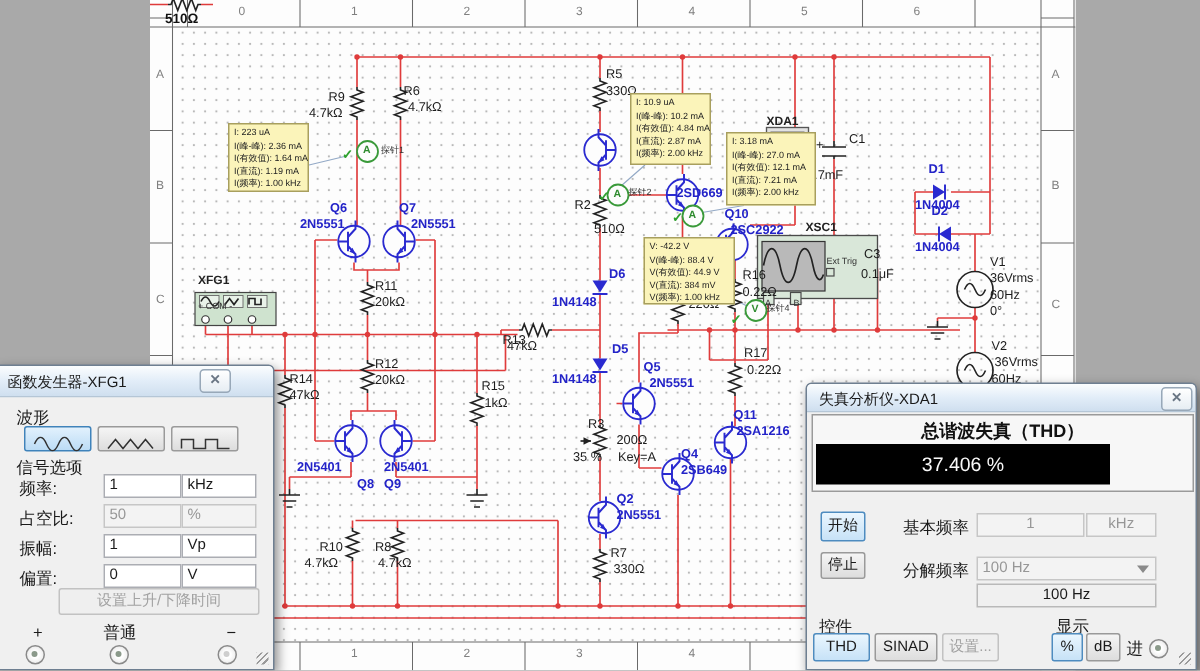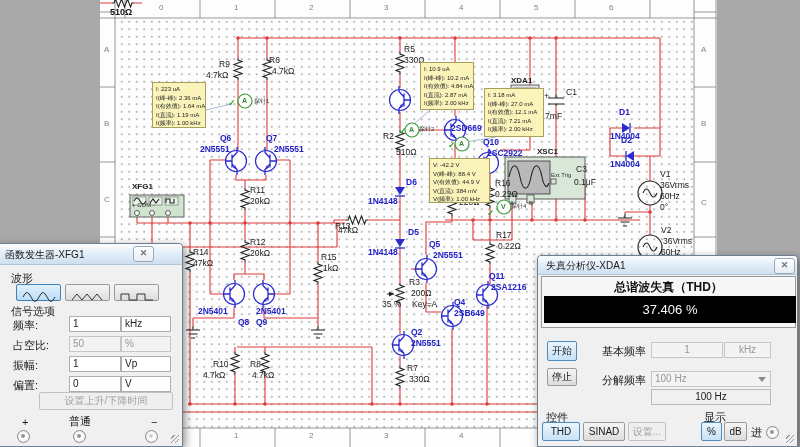--- a/index.html
+++ b/index.html
@@ -303,21 +303,21 @@
         <div class="sl k" style="left: 235px; top: 206px; margin-top: 16px;">R13</div>
         <div class="sl k" style="left: 238px; top: 226px;">47kΩ</div>
         <div class="sl k" style="left: 221px; top: 253px;">R15</div>
         <div class="sl k" style="left: 223px; top: 264px;">1kΩ</div>
         <div class="sl k" style="left: 113px; top: 360px;">R10</div>
         <div class="sl k" style="left: 103px; top: 371px;">4.7kΩ</div>
         <div class="sl k" style="left: 150px; top: 360px;">R8</div>
         <div class="sl k" style="left: 152px; top: 371px;">4.7kΩ</div>
         <div class="sl k" style="left: 307px; top: 364px;">R7</div>
         <div class="sl k" style="left: 309px; top: 375px;">330Ω</div>
-        <div class="sl k" style="left: 309px; top: 278px;">R3</div>
+        <div class="sl k" style="left: 292px; top: 278px;">R3</div>
         <div class="sl k" style="left: 311px; top: 289px;">200Ω</div>
         <div class="sl k" style="left: 312px; top: 300px;">Key=A</div>
         <div class="sl k" style="left: 282px; top: 300px;">35 %</div>
         <div class="sl k" style="left: 395px; top: 179px;">R16</div>
         <div class="sl k" style="left: 395px; top: 190px;">0.22Ω</div>
         <div class="sl k" style="left: 396px; top: 231px;">R17</div>
         <div class="sl k" style="left: 398px; top: 242px;">0.22Ω</div>
         <div class="sl k" style="left: 359px; top: 198px;">220Ω</div>
         <div class="sl k" style="left: 466px; top: 88px;">C1</div>
         <div class="sl k" style="left: 438px; top: 112px;">4.7mF</div>
@@ -481,21 +481,21 @@
     <div class="grip"></div>
   </div>
 
   <div class="dlg" id="xda" style="left:537px;top:255px;width:261px;height:192px;">
     <div class="tbar" style="height:18px;">
       <span class="ttext" style="top:3px;">失真分析仪-XDA1</span>
       <div class="cbtn" style="left:236px;">✕</div>
     </div>
     <div style="position:absolute;left:3px;top:20px;width:253px;height:50px;background:#f7f7f7;border:1px solid #9a9a9a;">
       <div style="position:absolute;left:0;top:2px;width:100%;text-align:center;font-size:12px;font-weight:bold;color:#111;">总谐波失真（THD）</div>
-      <div class="blackdisp" style="left:2px;top:19px;width:252px;height:27px;line-height:27px;">37.406 %</div>
+      <div class="blackdisp" style="left:2px;top:19px;width:196px;height:27px;line-height:27px;">37.406 %</div>
     </div>
     <div class="btn sel" style="left:9px;top:85px;width:28px;height:18px;line-height:18px;">开始</div>
     <div class="btn" style="left:9px;top:112px;width:28px;height:16px;line-height:16px;">停止</div>
     <div class="glabel" style="left:64px;top:88px;text-align:right;">基本频率</div>
     <div class="ibox dis" style="left:113px;top:86px;width:64px;text-align:center;">1</div>
     <div class="ibox dis" style="left:186px;top:86px;width:39px;text-align:center;">kHz</div>
     <div class="glabel" style="left:64px;top:117px;">分解频率</div>
     <div class="ibox dis" style="left:113px;top:115px;width:112px;">
       <span>100 Hz</span>
       <span style="position:absolute;right:4px;top:5px;width:0;height:0;border-left:4px solid transparent;border-right:4px solid transparent;border-top:5px solid #8a8a8a;"></span>

